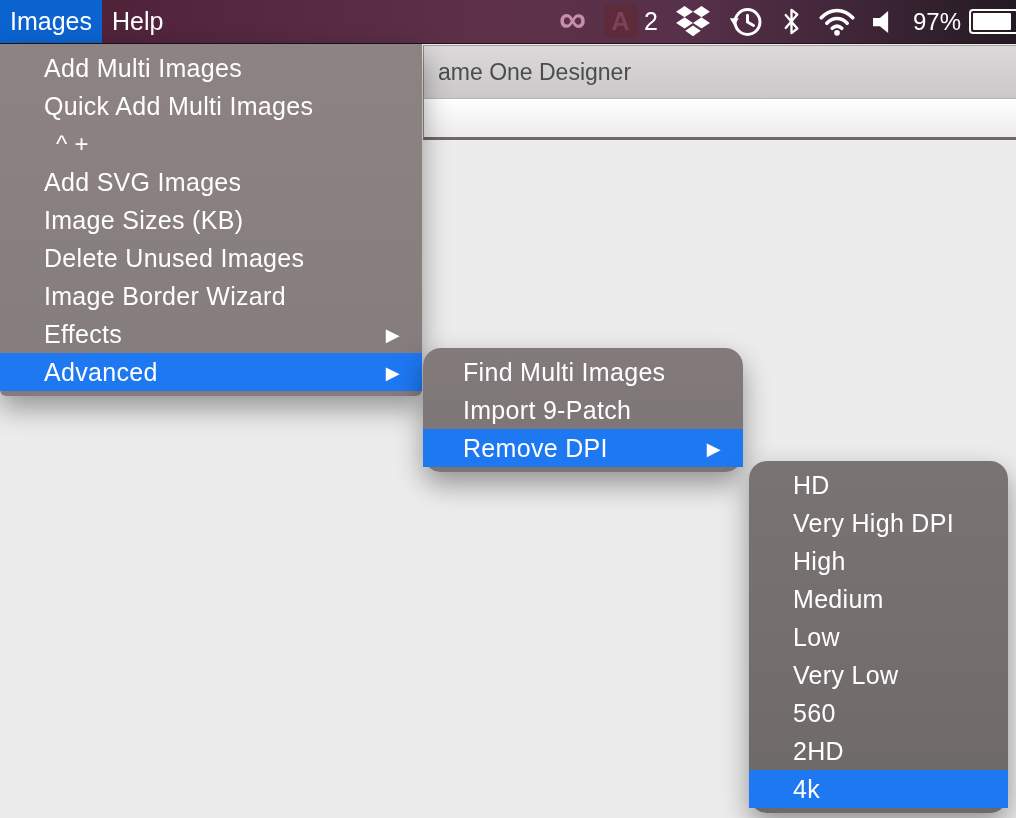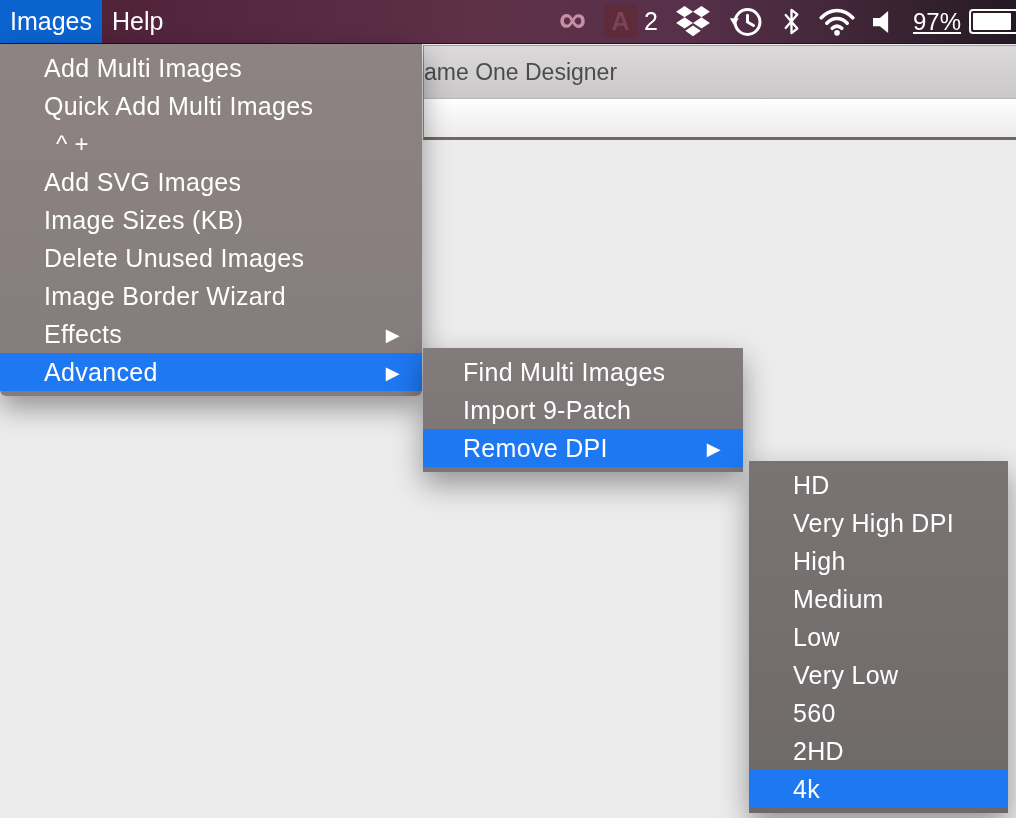--- a/index.html
+++ b/index.html
@@ -18,40 +18,40 @@
     display:flex;align-items:stretch;color:#fff;z-index:5;
   }
   .mb-item{display:flex;align-items:center;padding:0 10px;font-size:25px;cursor:default;}
   .mb-item.selected{background:var(--mb-sel,#0b63cf);}
   .mb-status{position:absolute;right:0;top:0;height:43px;display:flex;align-items:center;}
   .st{display:flex;align-items:center;justify-content:center;height:43px;padding:0 9px;}
   .cc-glyph{color:#c78fa7;font-size:38px;font-weight:bold;line-height:38px;transform:translateY(-3px);}
   .adobe-sq{width:33px;height:33px;background:#5e2b3b;border-radius:4px;display:flex;align-items:center;justify-content:center;
             color:#7c4356;font-weight:bold;font-size:25px;}
   .adobe-badge{color:#fff;font-size:25px;margin-left:7px;}
-  .pct{font-size:24px;color:#fff;text-decoration:underline;}
+  .pct{font-size:24px;color:#fff;}
   .battery{width:46px;height:21px;border:2px solid #fff;border-radius:4px;position:relative;margin-left:8px;margin-right:-12px;}
   .battery .fill{position:absolute;left:2px;top:2px;bottom:2px;width:38px;background:#fff;border-radius:1px;}
   
   .window{position:absolute;left:423px;top:45px;right:0;z-index:1;}
   .titlebar{
     height:54px;box-sizing:border-box;
     background:linear-gradient(#dbd9d9,#cac8c8);
     border-left:1px solid #8f8888;border-top:1px solid #a89e9e;border-bottom:1px solid #b7b5b5;
     display:flex;align-items:center;
-    font-size:23px;color:#4c4c4c;padding-left:0;white-space:nowrap;overflow:hidden;
+    font-size:23px;color:#4c4c4c;padding-left:14px;white-space:nowrap;overflow:hidden;
   }
   .toolbar{
     height:41px;box-sizing:border-box;
     background:linear-gradient(#ffffff,#eceaea);
     border-left:1px solid #8f8888;border-bottom:3px solid #6e6868;
   }
   
   .menu-panel{
-    position:absolute;color:#fff;padding:5px 0;border-radius:0;
+    position:absolute;color:#fff;padding:5px 0;border-radius:18px;
     box-shadow:0 12px 28px rgba(0,0,0,.38);z-index:10;
   }
   #menu-images{left:0;top:44px;width:422px;border-radius:0 0 6px 6px;
     background:linear-gradient(#8e8383,#847c7c);}
   #menu-advanced{left:423px;top:348px;width:320px;
     background:linear-gradient(#837b7b,#7b7474);z-index:11;}
   #menu-removedpi{left:749px;top:461px;width:259px;
     background:linear-gradient(#7a7373,#6e6969);z-index:12;}
   .menu-row{height:38px;display:flex;align-items:center;padding:0 22px 0 44px;font-size:25px;letter-spacing:.3px;}
   #menu-advanced .menu-row{padding-left:40px;}

